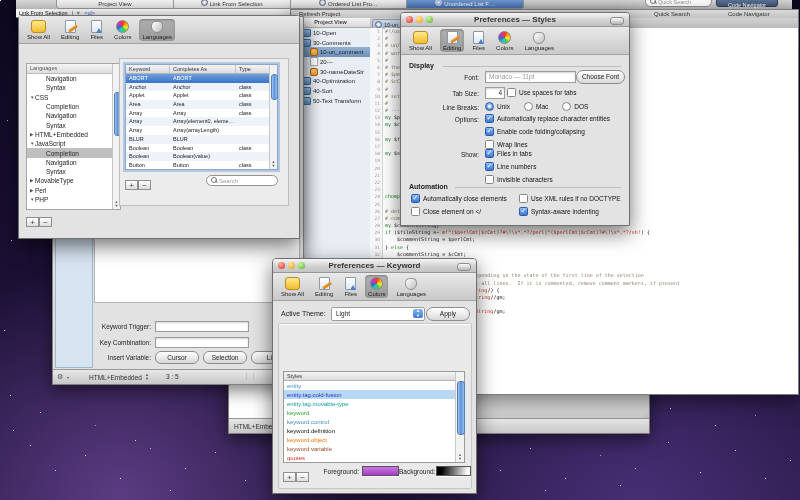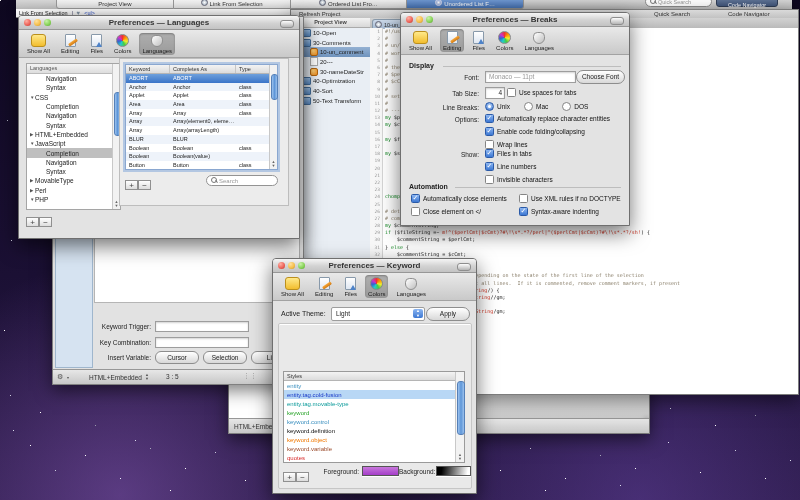--- a/index.html
+++ b/index.html
@@ -386,27 +386,20 @@
       <span class="langsel" style="left:36px;">
         <span>HTML+Embedded</span>
         <span class="updn">▲<br>▼</span>
       </span>
       <span style="position:absolute;left:113px;top:3px;">3 : 5</span>
       <span style="position:absolute;left:190px;top:2px;color:#888;font-size:7px;">⋮⋮</span>
     </div>
   </div>
 
   <div id="winL" class="win">
-    <div class="titlebar">
-      <span class="tl r"></span>
-      <span class="tl y"></span>
-      <span class="tl g"></span>
-      <span class="title">Preferences — Languages</span>
-      <span class="capsule"></span>
-    </div>
     <div class="ptoolbar" id="tb-lang">
         <div class="tbi">
           <div class="ticon ic-showall"></div>
           <span class="tlab">Show All</span>
         </div>
         <div class="tbi">
           <div class="ticon ic-doc ic-editing"></div>
           <span class="tlab">Editing</span>
         </div>
         <div class="tbi">
@@ -567,21 +560,21 @@
         <span class="ph">Search</span>
       </div>
     </div>
   </div>
 
   <div id="winEd" class="win">
     <div class="titlebar">
       <span class="tl r"></span>
       <span class="tl y"></span>
       <span class="tl g"></span>
-      <span class="title">Preferences — Breaks</span>
+      <span class="title">Preferences — Styles</span>
       <span class="capsule"></span>
     </div>
     <div class="ptoolbar" id="tb-edit">
         <div class="tbi">
           <div class="ticon ic-showall"></div>
           <span class="tlab">Show All</span>
         </div>
         <div class="tbi sel">
           <div class="ticon ic-doc ic-editing"></div>
           <span class="tlab">Editing</span>

